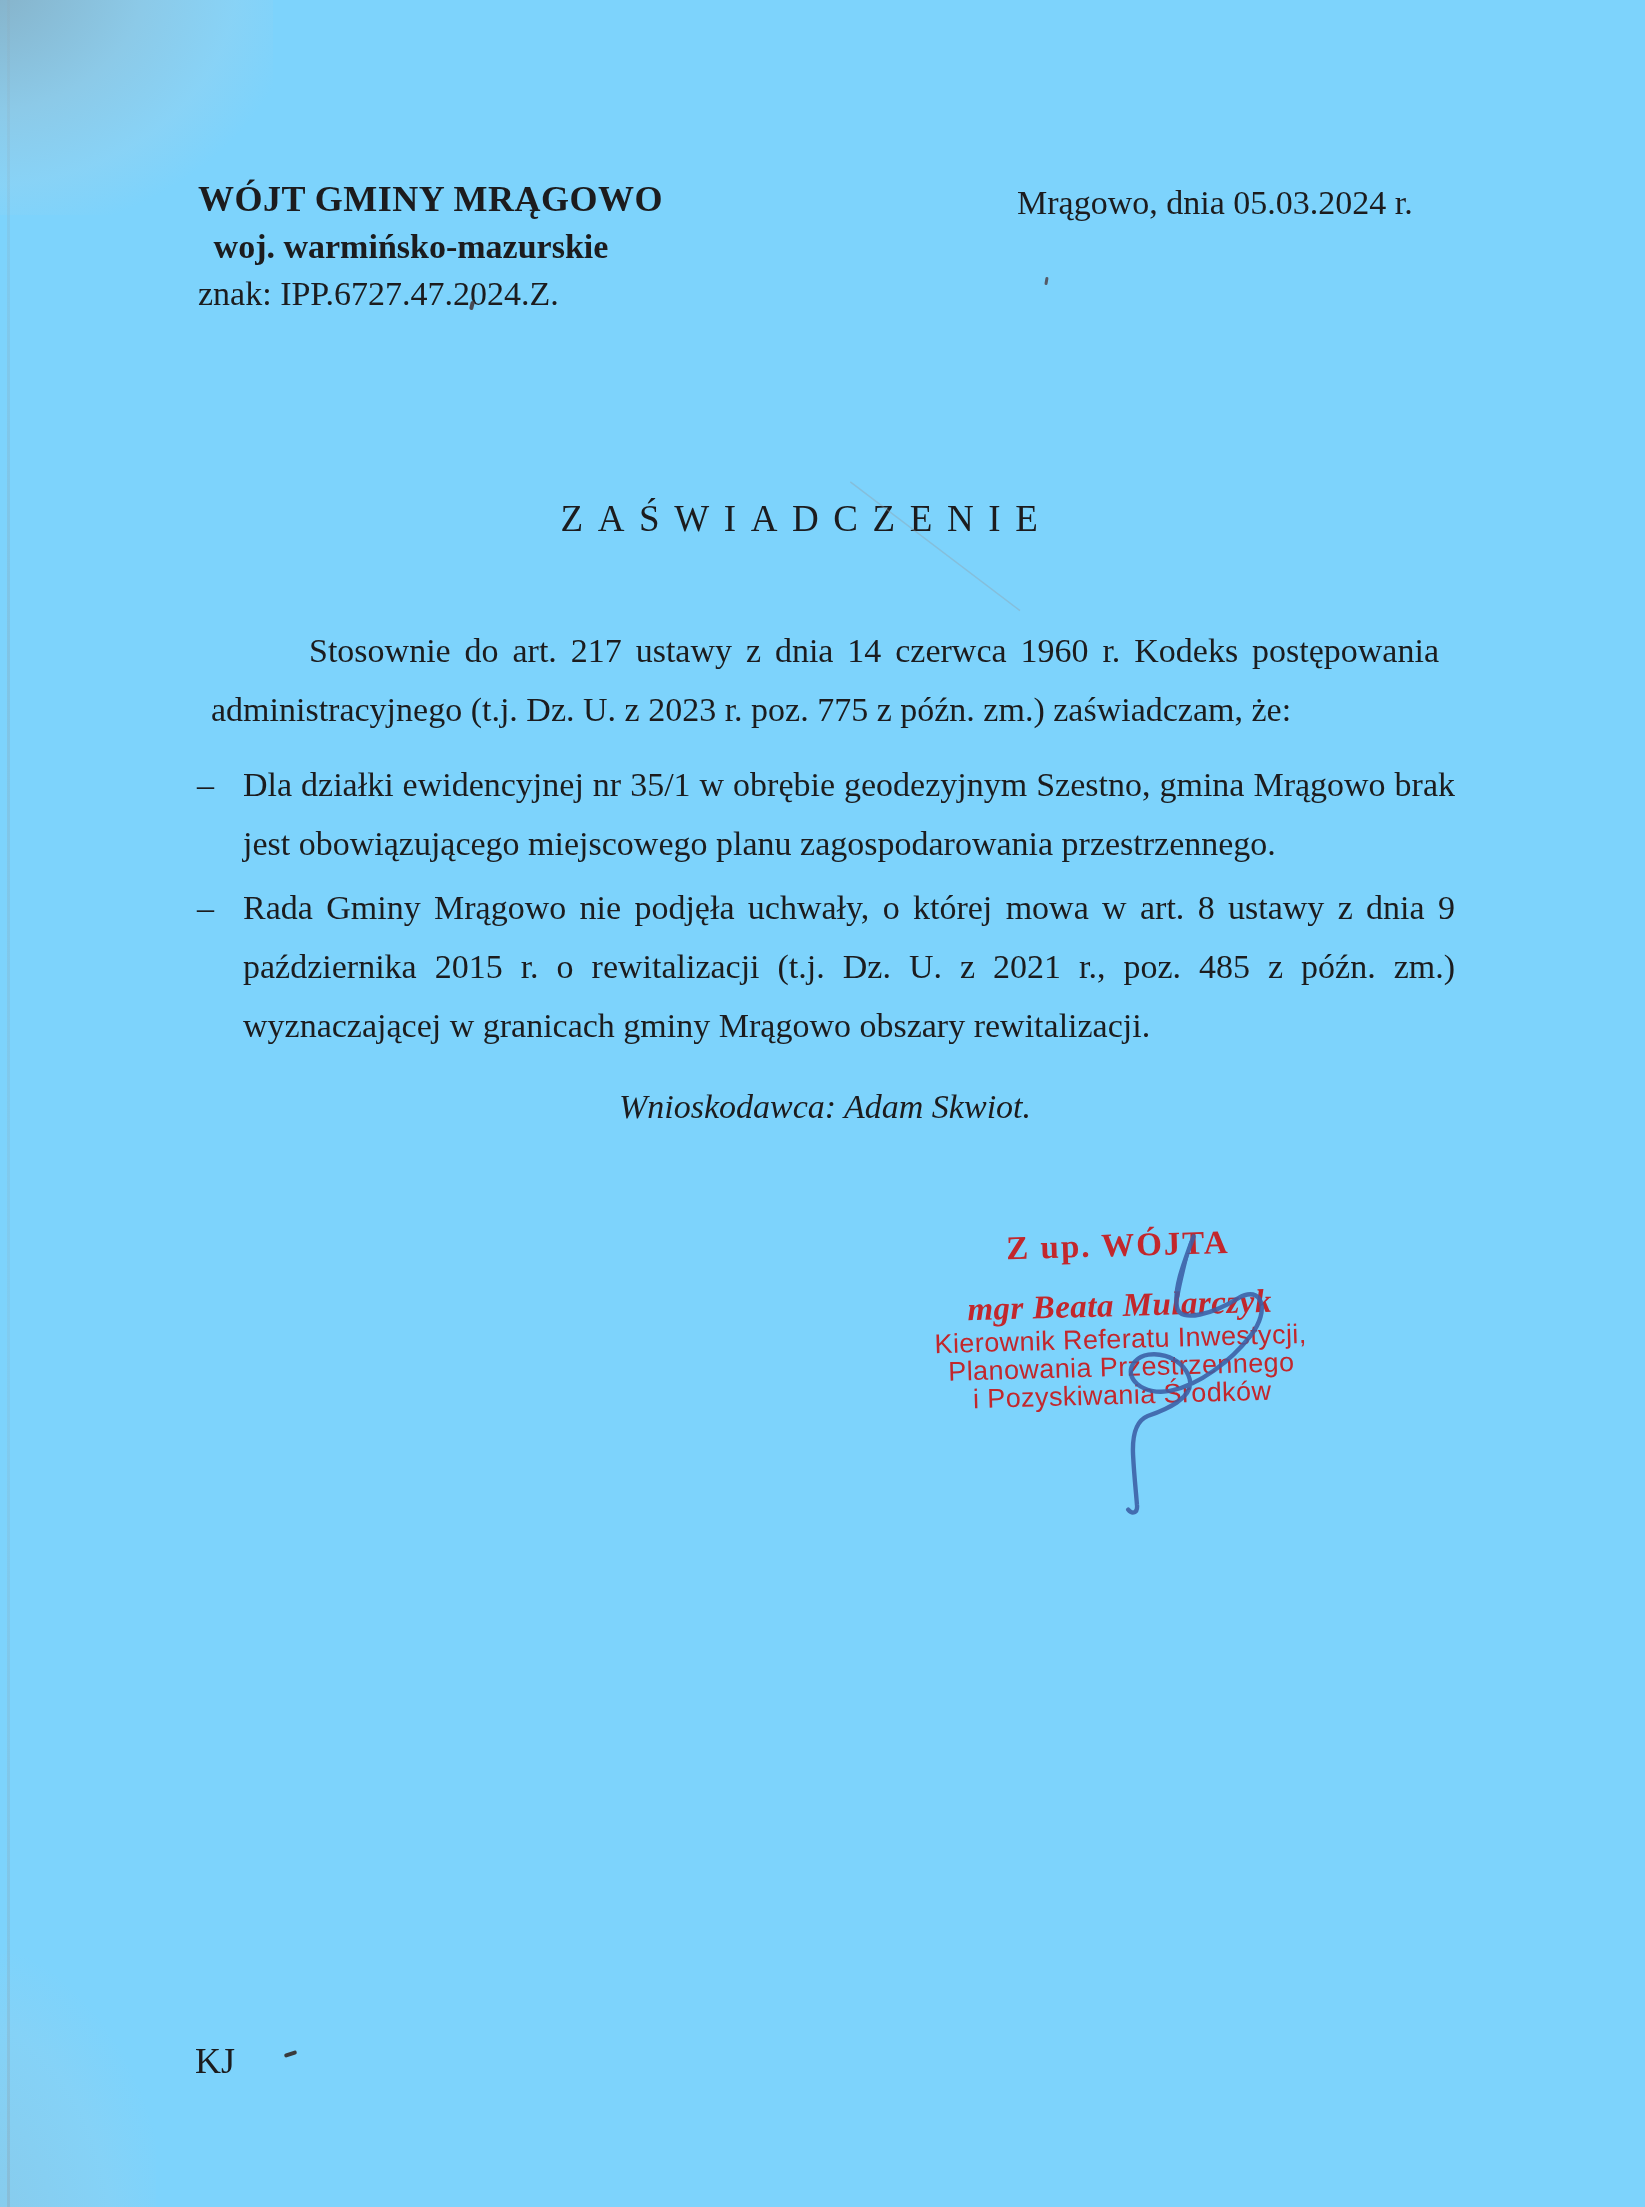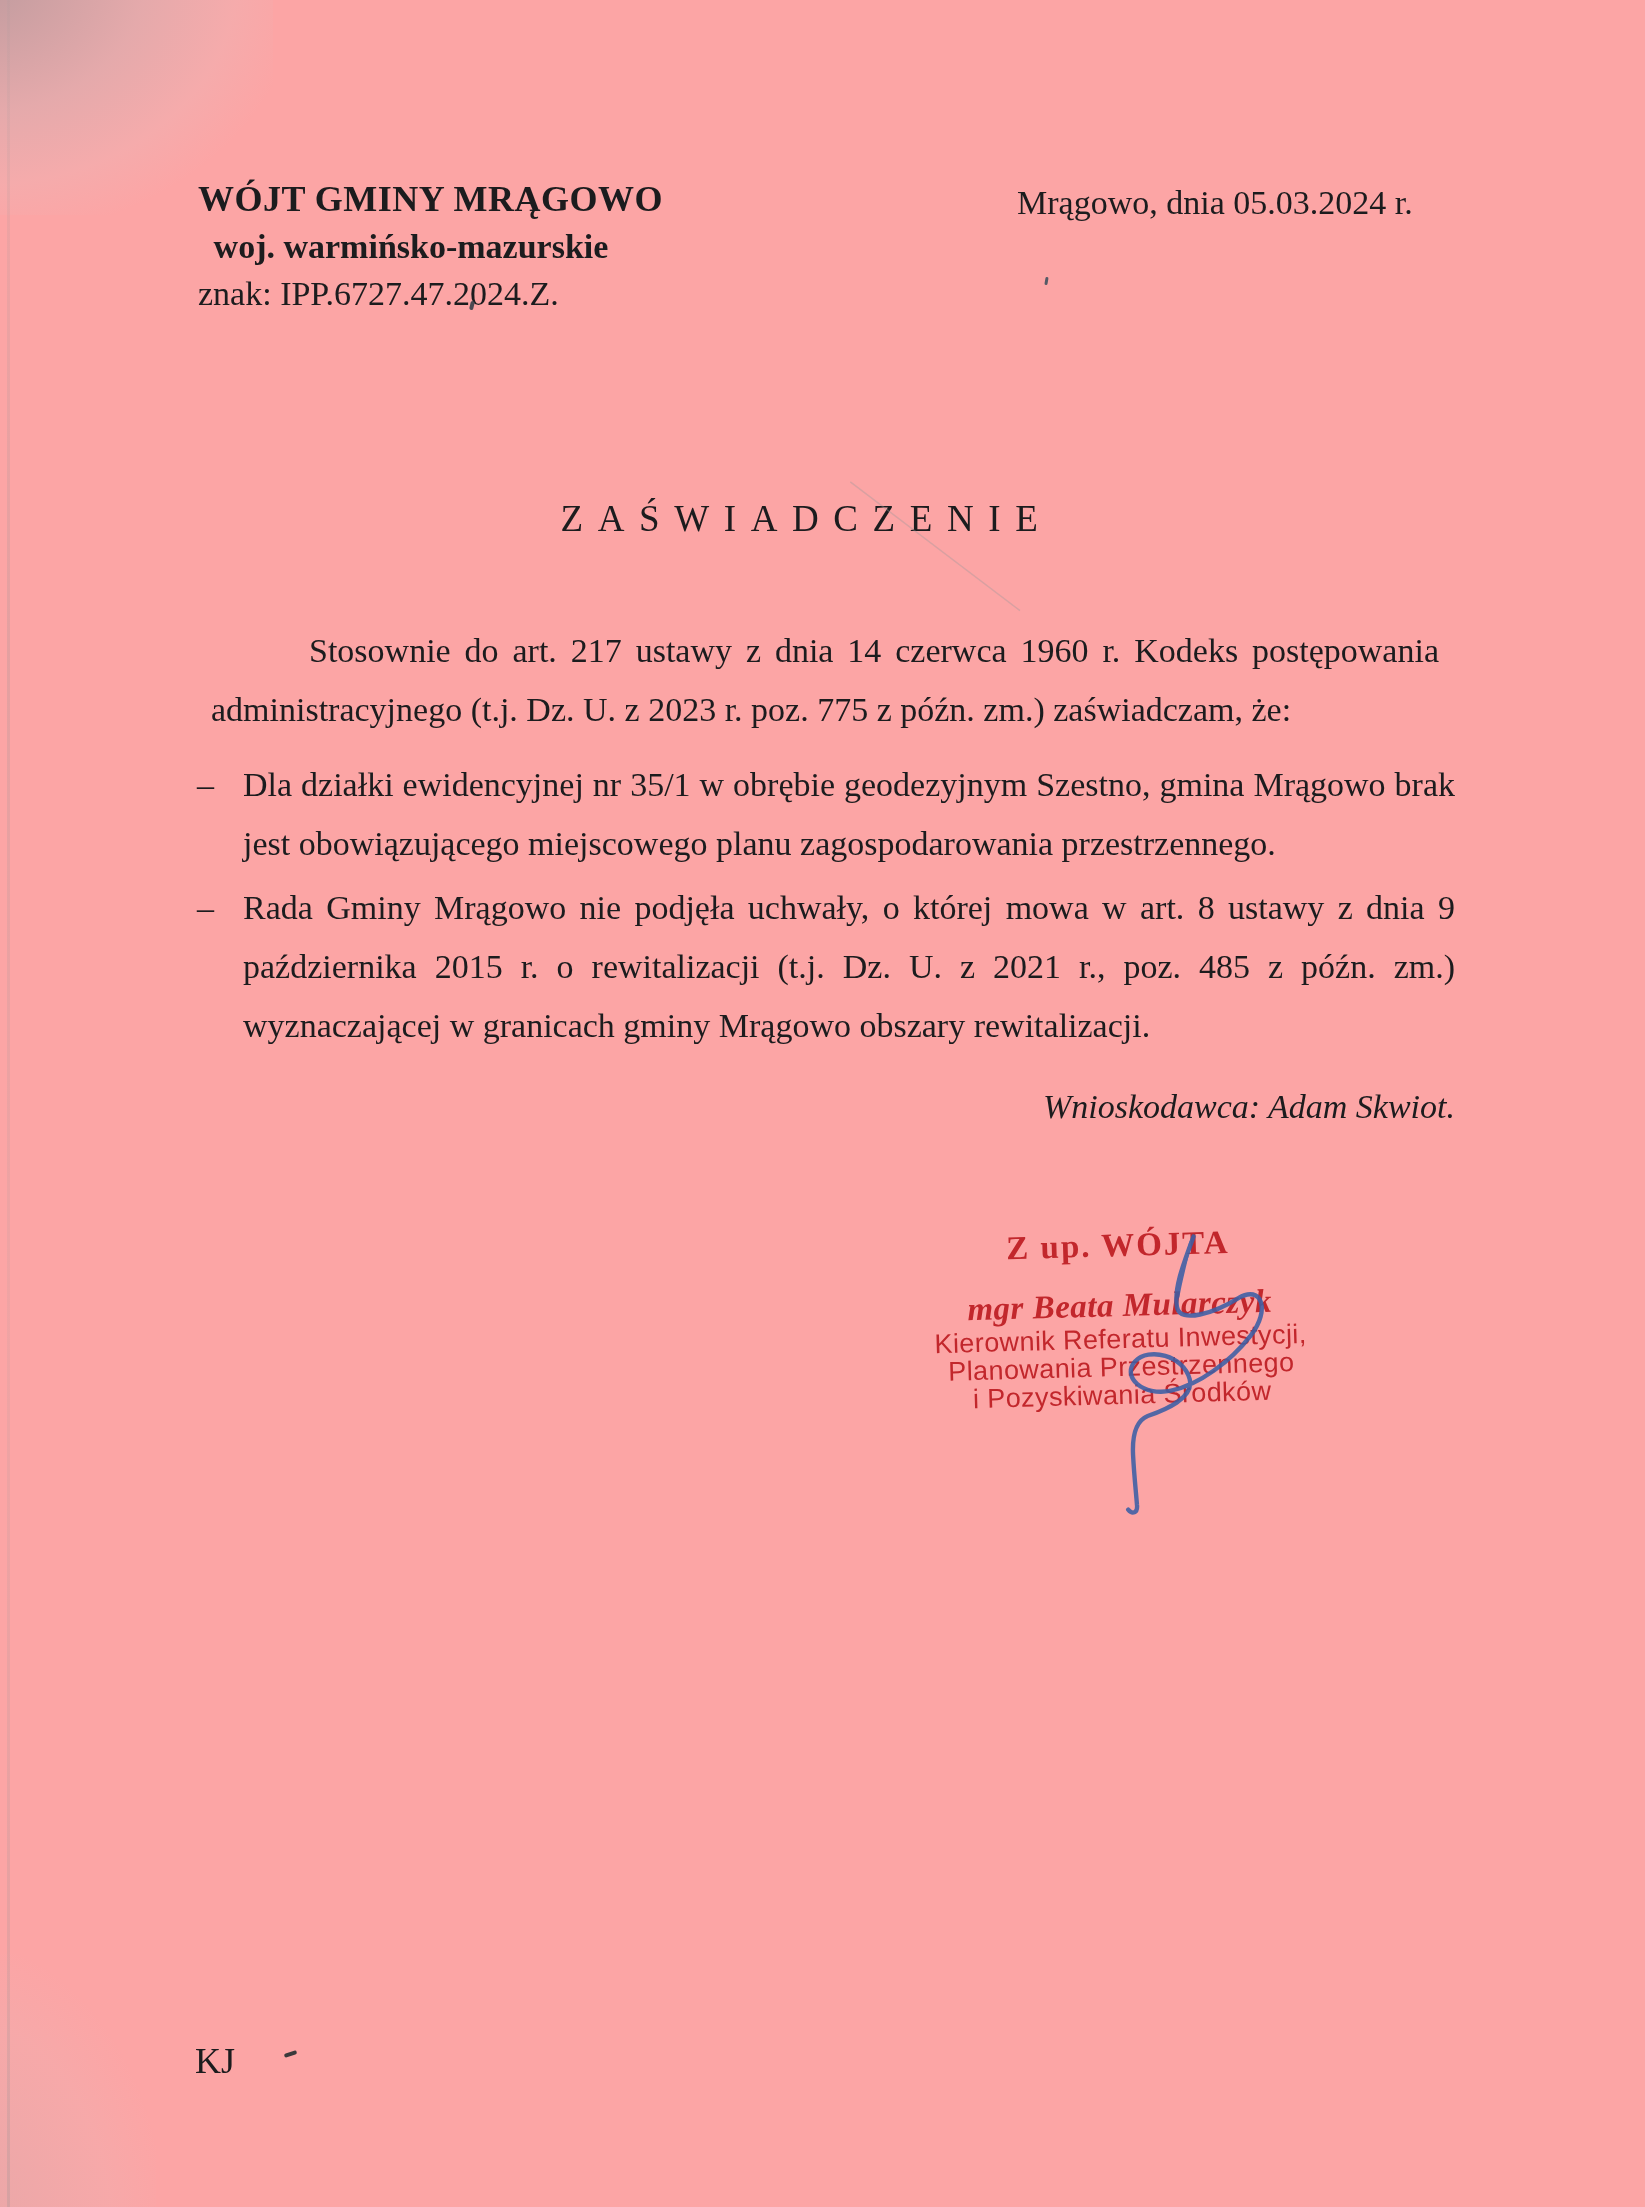--- a/index.html
+++ b/index.html
@@ -1,20 +1,20 @@
 <!DOCTYPE html>
 <html><head>
 <meta charset="utf-8">
 <style>
   html,body{margin:0;padding:0;background:#e8e8e6;}
   .page{
     position:relative;
     width:1645px;height:2208px;
     margin:0 auto;
-    background:#fca5a5;
+    background:#7dd3fc;
     overflow:hidden;
     font-family:"Liberation Serif", serif;
     color:#1c1c1e;
   }
   
   .corner-shadow{
     position:absolute;left:0;top:0;width:273px;height:215px;
     background:radial-gradient(ellipse at -8% -10%,
       rgba(140,146,152,0.55) 0%,
       rgba(175,180,185,0.30) 40%,
@@ -47,21 +47,21 @@
     text-align:center;font-weight:400;font-size:37px;letter-spacing:14.6px;
   }
   
   .body-text{
     position:absolute;left:195px;top:605px;width:1260px;
     font-size:34px;line-height:59px;text-align:justify;
   }
   .intro{text-indent:98px;margin:16px;}
   .bullet{position:relative;padding-left:48px;margin-top:4.9px;}
   .bullet .marker{position:absolute;left:2px;top:0;}
-  .applicant{margin-top:22.4px;font-style:italic;text-align:right;}
+  .applicant{margin-top:22.4px;font-style:italic;text-align:center;}
   
   .stamp{
     position:absolute;left:925px;top:1227px;width:390px;
     text-align:center;color:#c2272c;
     transform:rotate(-1.6deg);
   }
   .stamp-auth{font-weight:700;font-size:33px;letter-spacing:2px;line-height:37px;margin-bottom:23.4px;}
   .stamp-name{font-weight:700;font-style:italic;font-size:33px;line-height:37px;margin-bottom:1px;letter-spacing:0.5px;}
   .stamp-title{font-family:"Liberation Sans",sans-serif;font-size:27px;line-height:28px;letter-spacing:0.4px;}
   

